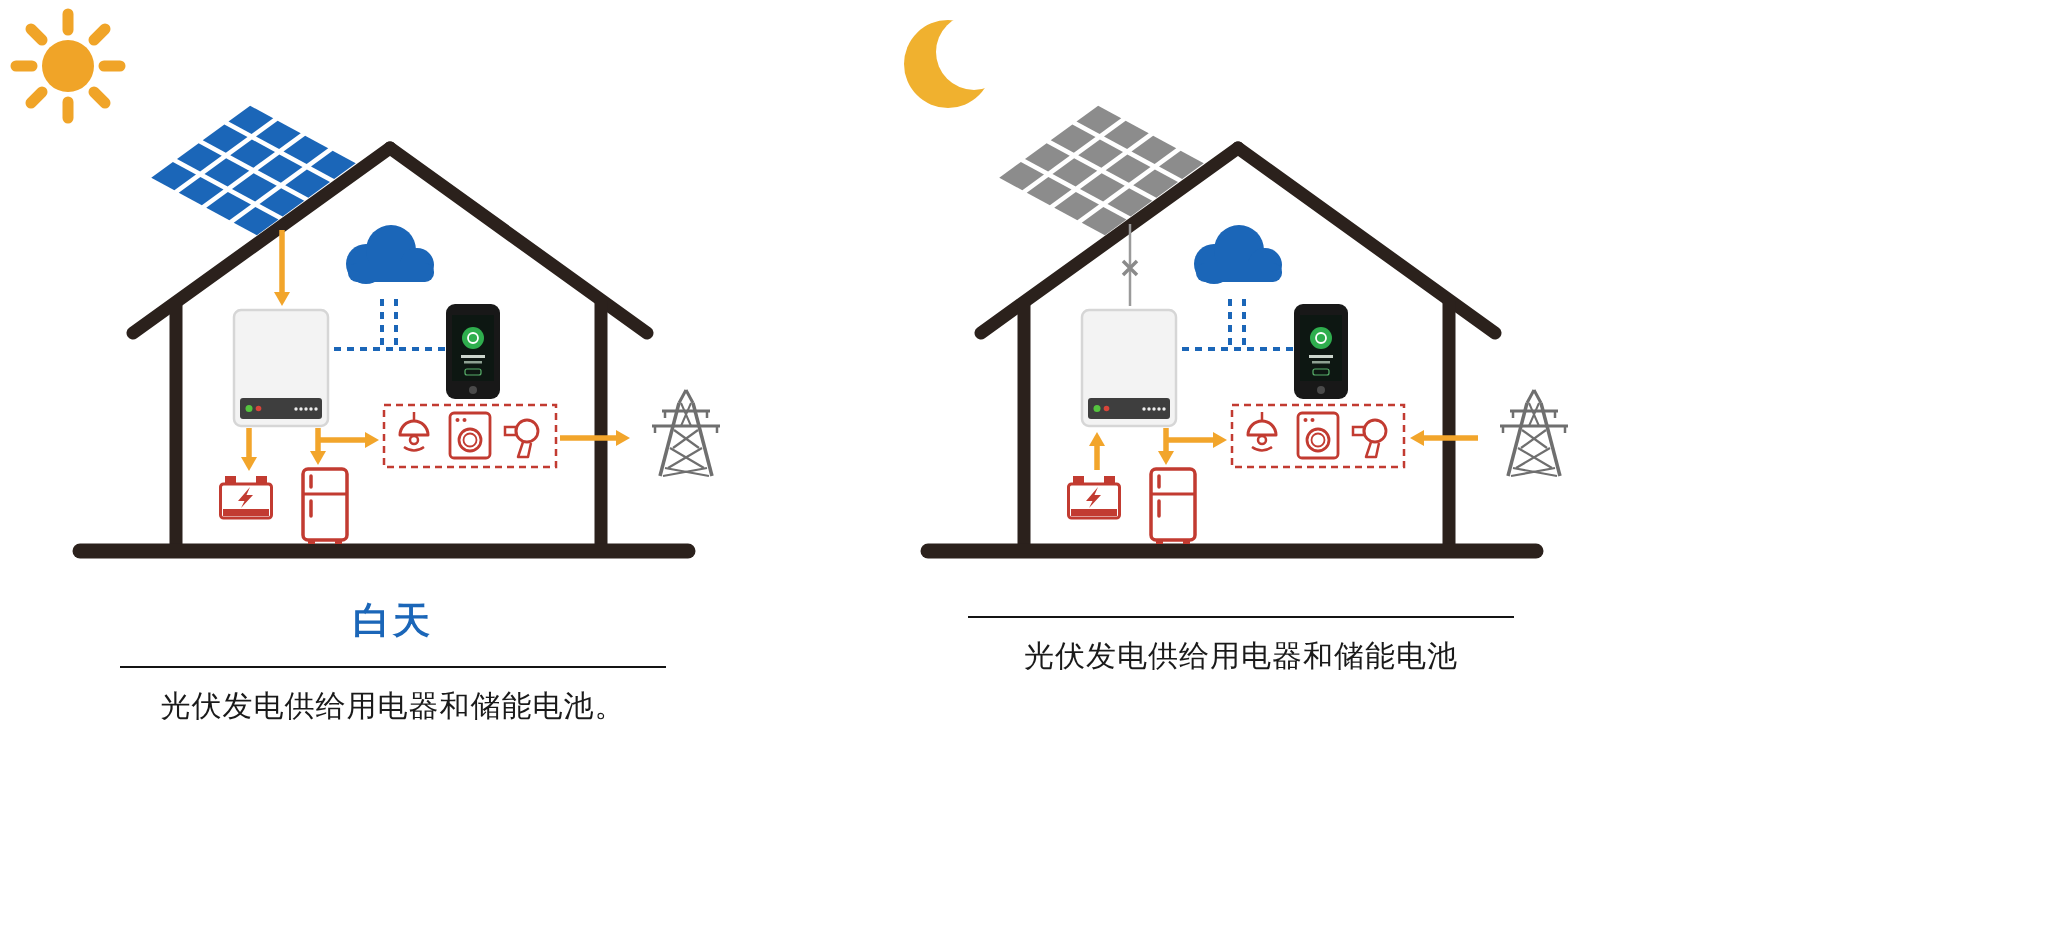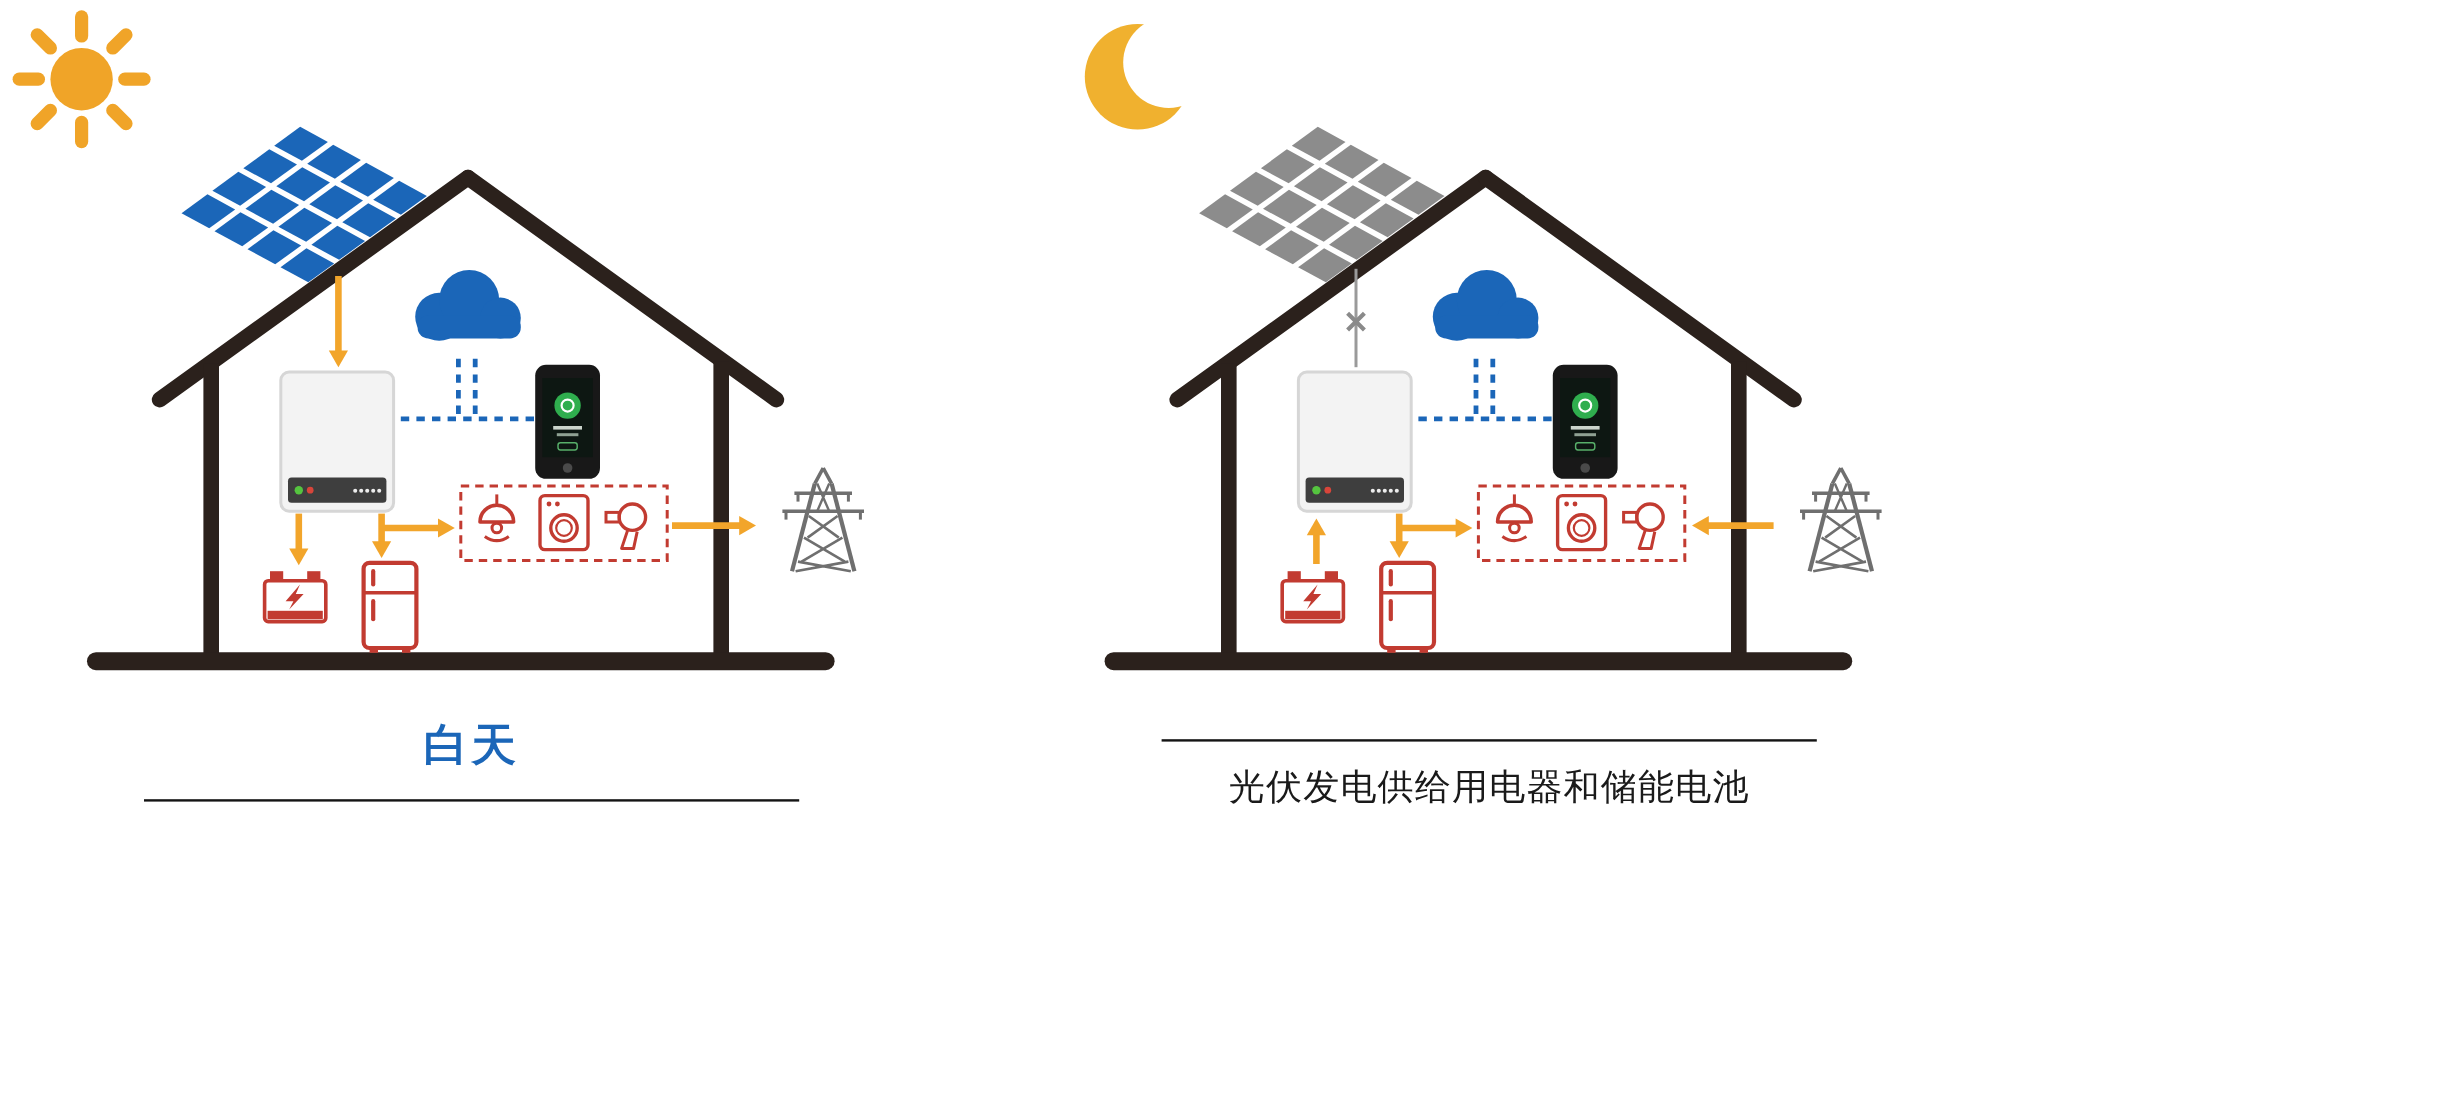--- a/index.html
+++ b/index.html
@@ -205,20 +205,21 @@
         <g>
           <line x1="560" y1="438" x2="618" y2="438"></line>
           <polygon points="616,430 616,446 630,438" stroke="none"></polygon>
         </g>
       </g>
     </svg>
 
     <div class="caption-block">
       <h2 class="panel-title">白天</h2>
       <div class="divider"></div>
+      <p class="panel-caption">光伏发电供给用电器和储能电池。</p>
     </div>
   </section>
 
   <section class="panel panel-night">
     <svg class="diagram" width="1023" height="580" viewBox="0 0 1023 580" role="img">
       <use href="#sym-moon"></use>
       <use href="#sym-solar" x="147" y="178" class="solar-inactive"></use>
       <use href="#sym-house"></use>
       <use href="#sym-cloud"></use>
       <use href="#sym-links"></use>

